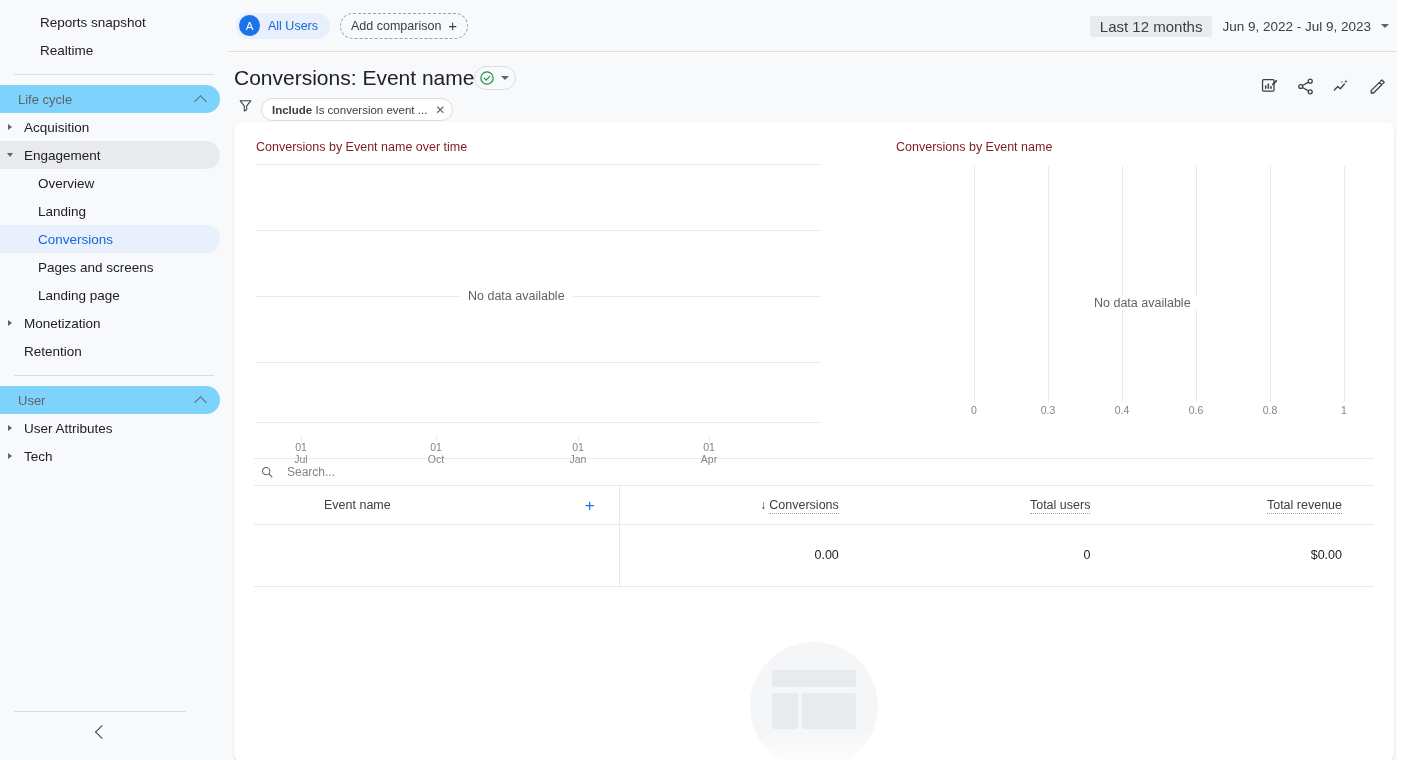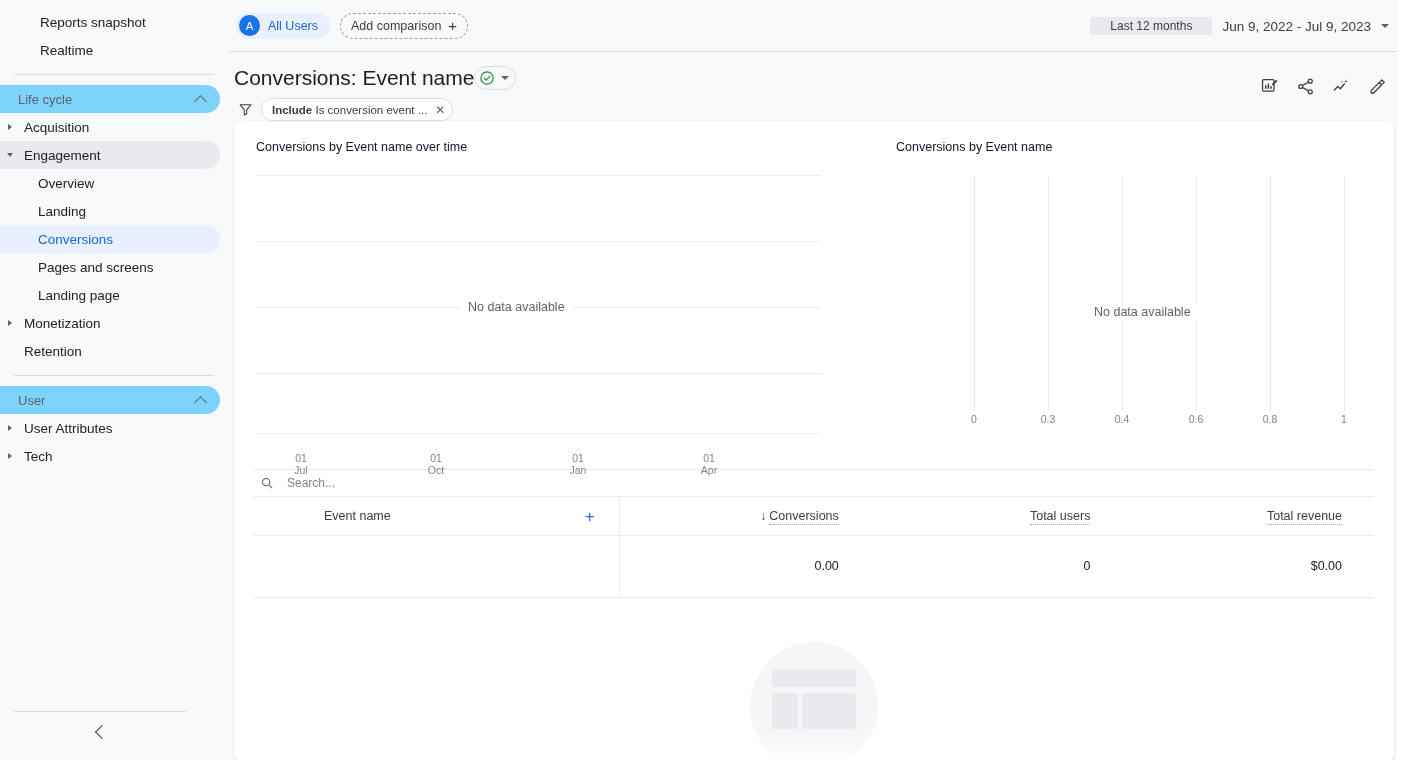--- a/index.html
+++ b/index.html
@@ -84,53 +84,53 @@
   .chip-addcomp {
     display:flex;align-items:center;gap:7px;
     border:1px dashed #9aa0a6; border-radius:14px; height:26px;
     padding:0 10px; margin-left:10px; font-size:12.5px; color:#3c4043; cursor:pointer;
   }
   .plus-ic { font-size:15px; color:#3c4043; line-height:1; }
   .daterange {
     position:absolute; right: 8px; top:0; height:52px;
     display:flex; align-items:center; gap:10px;
   }
-  .badge-last12 { background:#e8eaed; color:#3c4043; font-size:12px; padding:2px 20px; border-radius:3px; }
+  .badge-last12 { background:#e8eaed; color:#3c4043; font-size:15px; padding:2px 10px; border-radius:3px; }
   .daterange-text { font-size:13.5px; color:#3c4043; }
   .dr-caret { width:0;height:0;border-top:4px solid #5f6368;border-left:4px solid transparent;border-right:4px solid transparent; }
 
   .titlebar { padding: 14px 0 0 6px; position: relative; height: 76px; }
   .title-row { display:flex; align-items:center; gap:0; }
   .page-title { font-size: 21px; color: #202124; font-weight: 400; }
   .check-pill {
     display:flex; align-items:center; gap:6px;
     border:1px solid #dadce0; border-radius:13px; height:24px; padding: 0 6px 0 4px; cursor:pointer;
     background:#f8f9fa;
   }
-  .filter-row { display:flex; align-items:center; gap:8px; margin-top: 8px; padding-left: 4px; }
+  .filter-row { display:flex; gap:8px; margin-top: 8px; padding-left: 4px; }
   .filter-chip {
     display:flex;align-items:center;gap:8px;
     border:1px solid #dadce0; border-radius:13px; height:23px; padding: 0 7px 0 10px;
     font-size:11.5px; color:#3c4043; background:#fff; cursor:pointer;
   }
   .filter-chip b { font-weight:700; }
   .x-ic { font-size:12px; color:#5f6368; cursor:pointer; line-height:1; }
 
   .icon-bar { position:absolute; right: 6px; top: 20px; display:flex; align-items:center; gap:8px; }
   .ic-btn { width:28px;height:28px;display:flex;align-items:center;justify-content:center;cursor:pointer; }
 
   
   .card {
     position:absolute; left: 6px; top: 122px; width: 1160px; min-height: 640px;
     background:#fff; border-radius: 8px; box-shadow: 0 1px 2px rgba(60,64,67,.18);
   }
   .charts { display:flex; }
   .chart-left { width: 640px; padding: 18px 0 0 22px; position:relative; }
   .chart-right { flex:1; padding: 18px 0 0 22px; position: relative; }
-  .chart-title { font-size: 12.5px; color:#0f172a; margin-bottom: 21px; }
+  .chart-title { font-size: 12.5px; color:#7f1d1d; margin-bottom: 10px; }
 
   .plot-l { position: relative; height: 270px; width: 565px; margin-top: 6px; }
   .hgrid { position:absolute; left:0; width: 100%; height:1px; background:#e8eaed; }
   .nodata {
     position:absolute; font-size: 12.5px; color:#5f6368; background:#fff; padding: 0 8px;
   }
   .xaxis-l { position:absolute; left:0; bottom:-32px; width:100%; height:30px; }
   .xt { position:absolute; text-align:center; font-size:10.5px; color:#80868b; line-height:11.5px; transform: translateX(-50%); }
   .tickmark { position:absolute; width:1px; height:5px; background:#e8eaed; top:0; }
 

